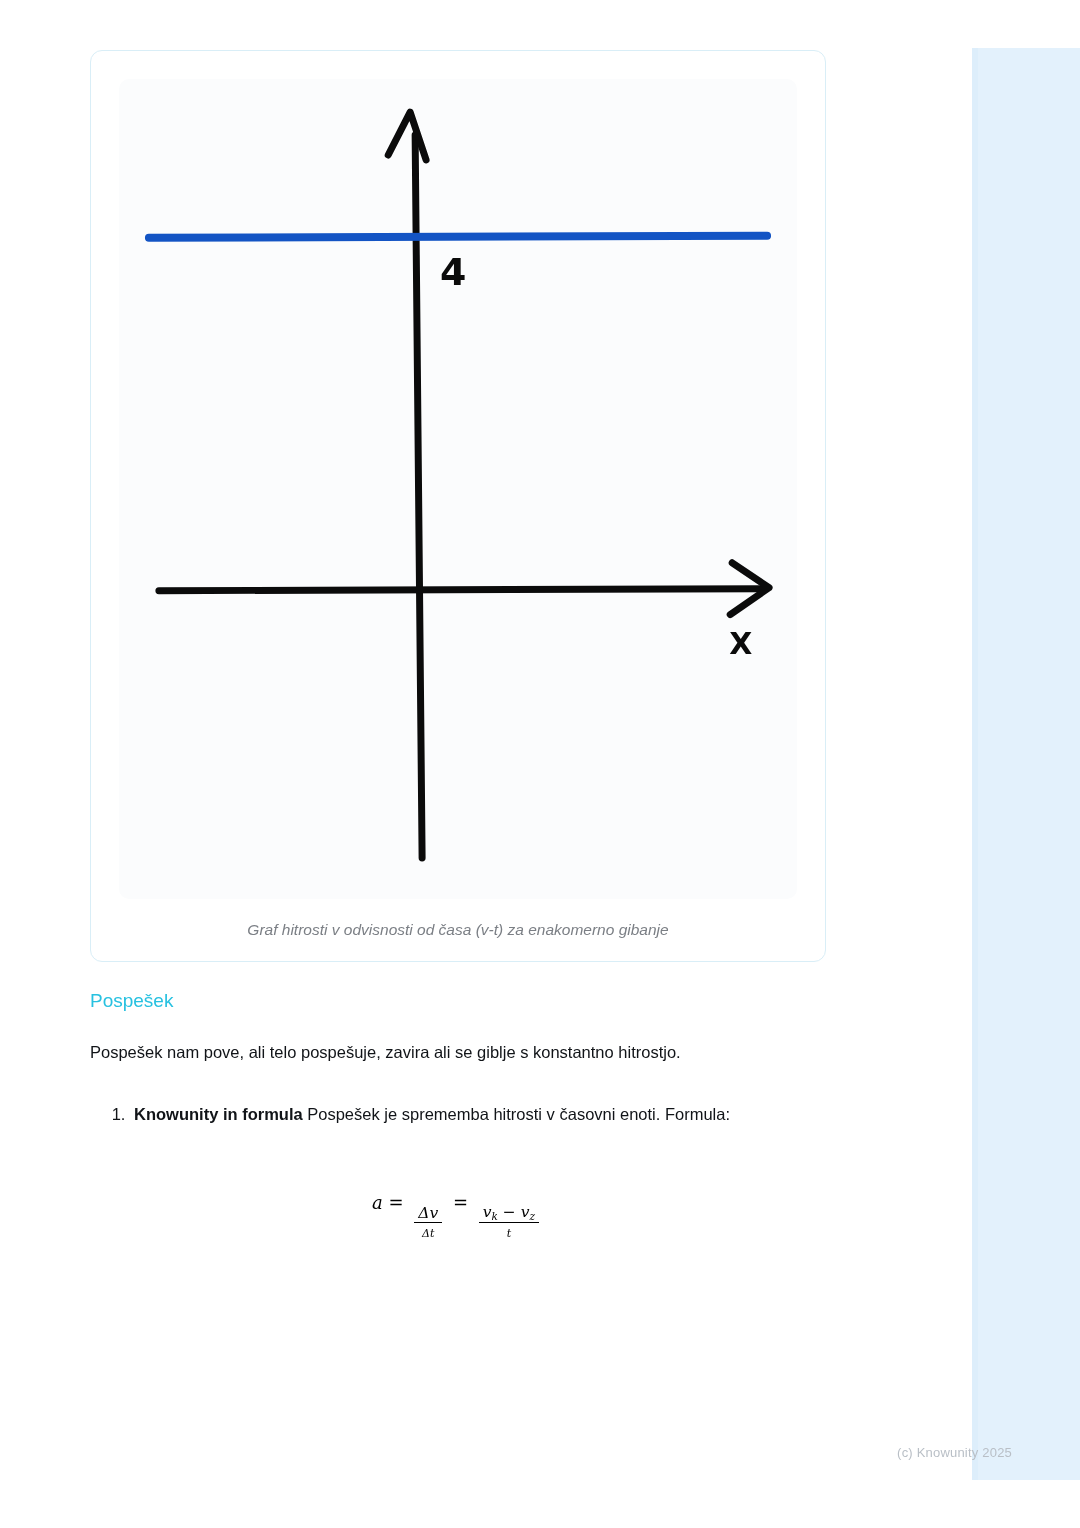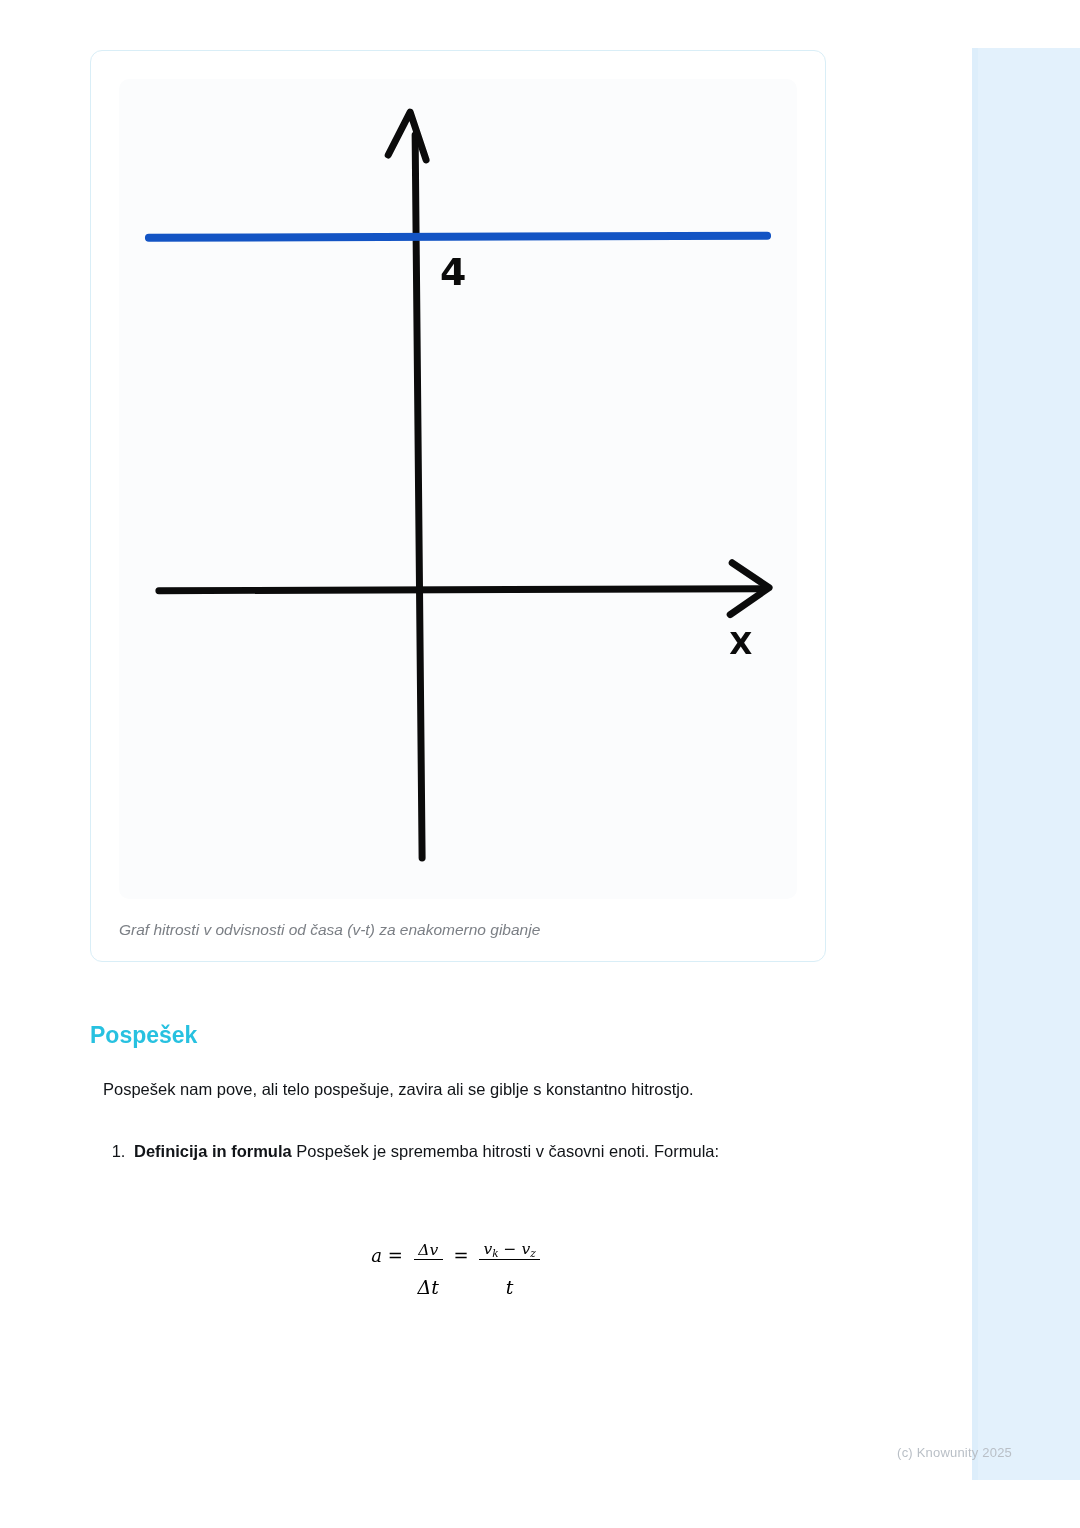--- a/index.html
+++ b/index.html
@@ -48,45 +48,46 @@
   }
   .figure-inner {
     background: #fbfcfd;
     border-radius: 10px;
     height: 820px;
     position: relative;
     overflow: hidden;
   }
   .figure-caption {
     margin-top: 22px;
+    text-align: center;
     color: #7b7f85;
     font-style: italic;
     font-size: 15.5px;
   }
   
   .para {
     color: #111418;
     font-size: 16.5px;
     line-height: 1.95;
     text-align: justify;
-    margin: 13px;
+    margin: 0;
   }
   .quote-note {
     margin-top: 56px;
     font-style: italic;
     color: #15181c;
     font-size: 16.5px;
     line-height: 1.95;
     text-align: justify;
   }
   h2.section-title {
     color: #27c1e0;
-    font-size: 23px;
-    margin: 60px 0 24px 0;
-    font-weight: 700;
+    font-size: 19px;
+    margin: 28px 0 24px 0;
+    font-weight: 400;
   }
   ol.numbered {
     margin: 30px 0 0 0;
     padding-left: 40px;
     color: #111418;
     font-size: 16.5px;
     line-height: 1.95;
   }
   ol.numbered > li { text-align: justify; padding-left: 4px; }
   ol.numbered b { font-weight: 700; }
@@ -102,21 +103,21 @@
     color: #000;
   }
   .math .it { font-style: italic; }
   .frac {
     display: inline-block;
     vertical-align: middle;
     text-align: center;
     margin: 0 5px;
   }
   .frac .num { display: block; padding: 0 4px; font-size: 15.5px; margin-top: 39px; }
-  .frac .den { display: block; border-top: 1px solid #000; padding: 16px 4px; font-size: 19px; }
+  .frac .den { display: block; border-top: 1px solid #000; padding: 4px 4px; font-size: 11px; }
   .sub { font-size: 0.68em; vertical-align: -0.25em; font-style: italic; }
   .watermark {
     position: absolute;
     right: 68px;
     bottom: 68px;
     color: #b9bfc6;
     font-size: 13px;
     letter-spacing: 0.2px;
   }
 </style>
@@ -153,21 +154,21 @@
       <div class="figure-caption">Graf hitrosti v odvisnosti od časa (v-t) za enakomerno gibanje</div>
     </div>
 
 
     <h2 class="section-title">Pospešek</h2>
 
     <p class="para">Pospešek nam pove, ali telo pospešuje, zavira ali se giblje s konstantno hitrostjo.</p>
 
     <ol class="numbered">
       <li>
-        <b>Definicija in formula</b>
+        <b>Knowunity in formula</b>
         <span>Pospešek je sprememba hitrosti v časovni enoti. Formula:</span>
       </li>
     </ol>
 
     <div class="formula-wrap">
       <span class="math">
         <span class="it">a</span>
         <span>=</span>
         <span class="frac">
           <span class="num it">Δv</span>

